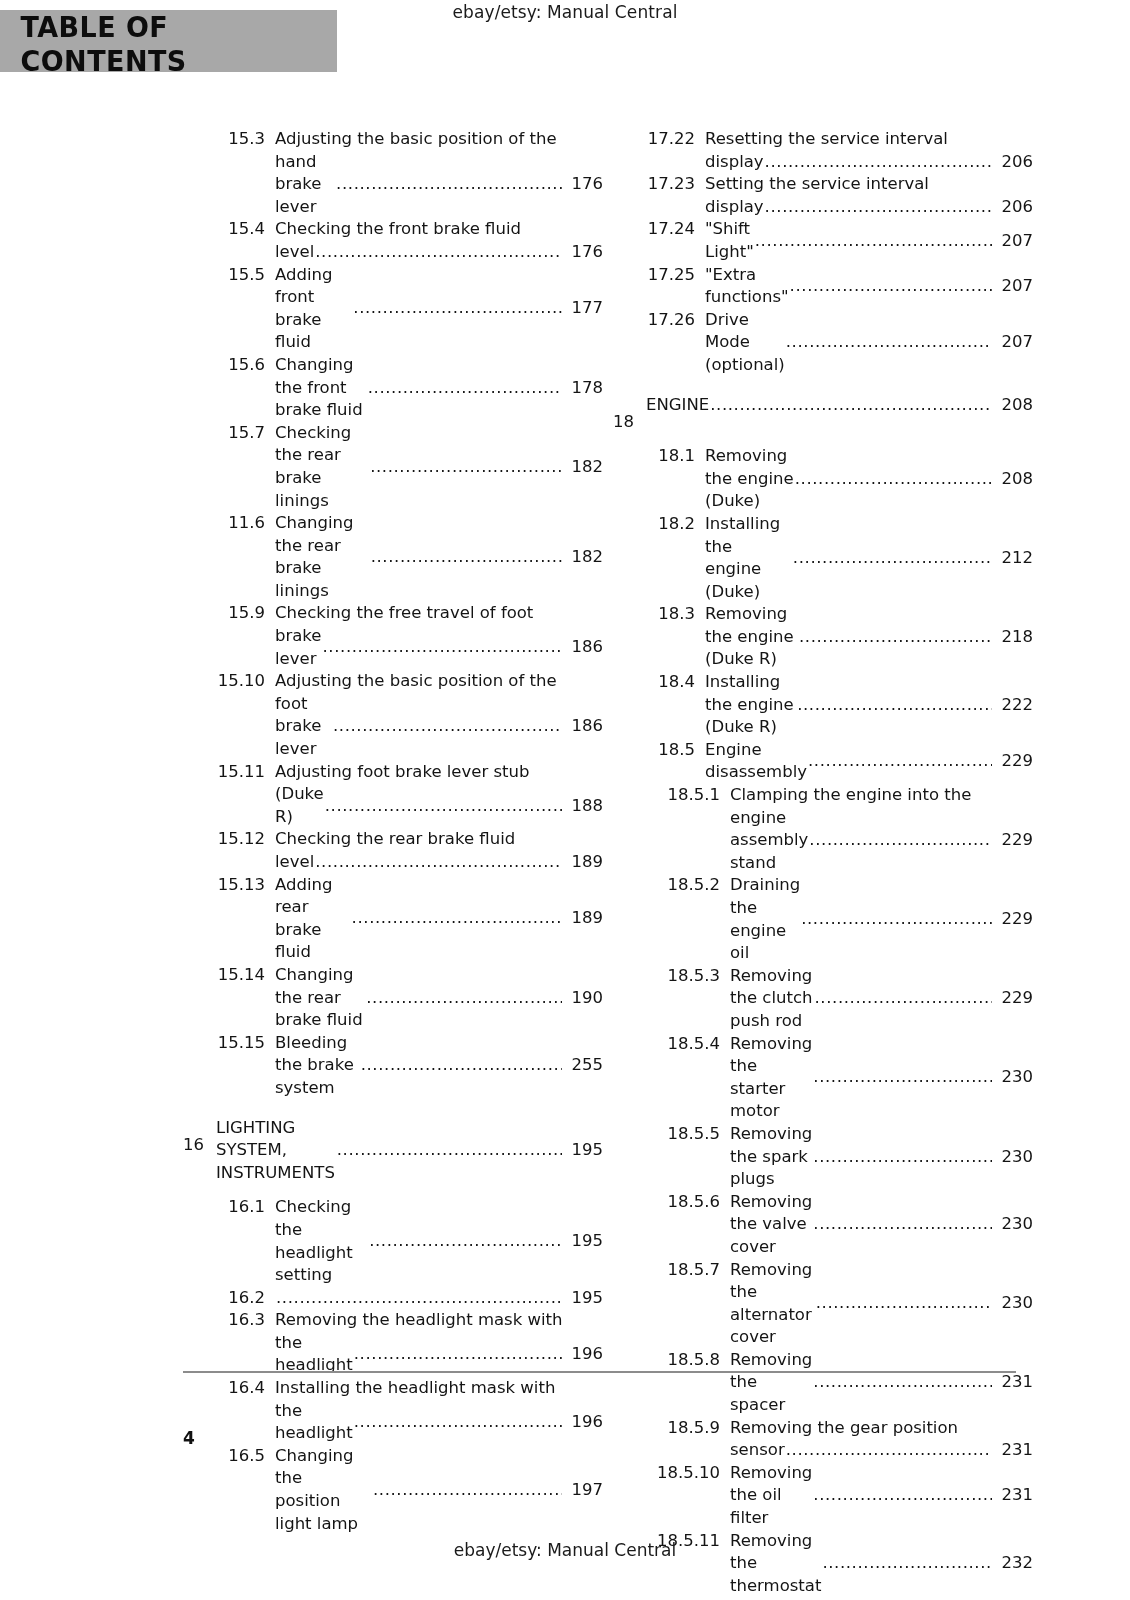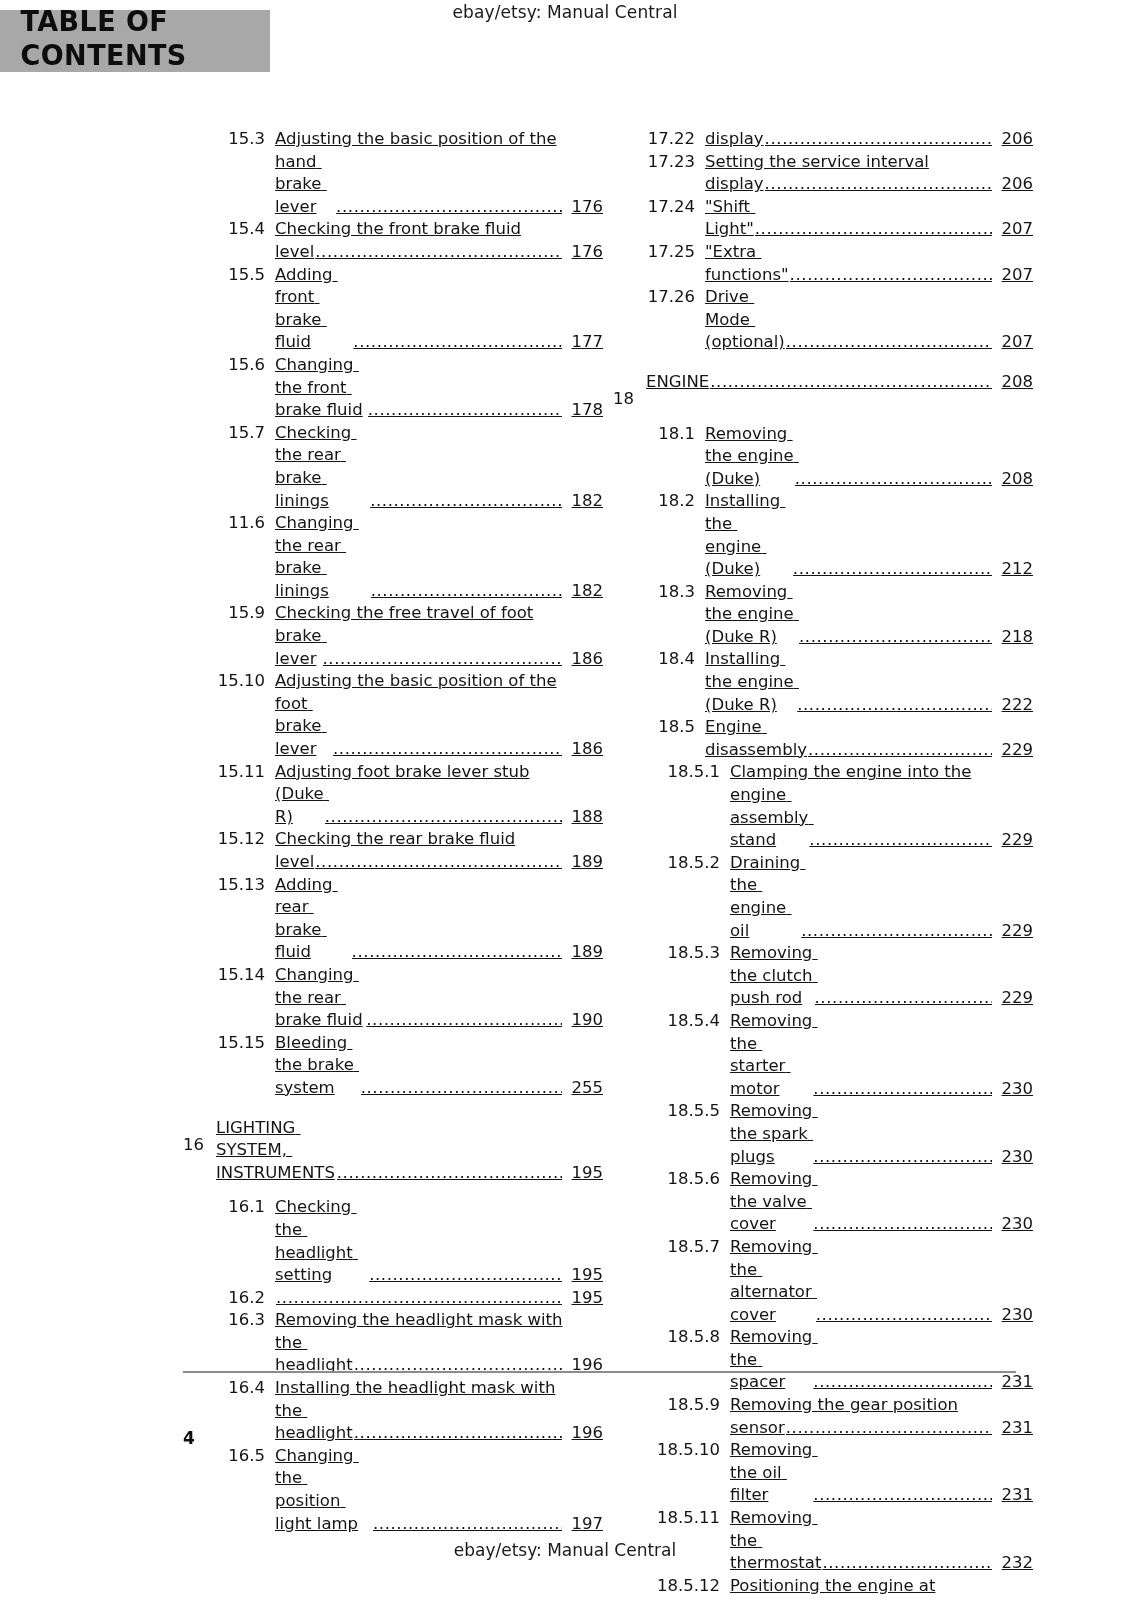--- a/index.html
+++ b/index.html
@@ -26,25 +26,25 @@
     font-size: 17px;
     color: #1a1a1a;
     letter-spacing: 0.1px;
   }
 
   
   .title-banner {
     position: absolute;
     top: 10px;
     left: 0;
-    width: 270px;
+    width: 337px;
     height: 62px;
     background: #a8a8a8;
     display: flex;
-    align-items: flex-end;
+    align-items: flex-start;
   }
   .title-banner .title-text {
     font-family: "DejaVu Sans", sans-serif;
     font-weight: bold;
     font-size: 29px;
     letter-spacing: 0.5px;
     color: #0d0d0d;
     padding-left: 22px;
     transform: scaleX(0.93);
     transform-origin: left center;
@@ -94,27 +94,26 @@
     white-space: nowrap;
     padding-right: 10px;
     box-sizing: border-box;
   }
   .row.lvl2 .num { width: 92px; text-align: right; }
   .row.lvl3 .num { width: 117px; }
 
   .row .body {
     flex: 1 1 auto;
     min-width: 0;
-    text-decoration: underline;
   }
 
   
   .entry-line {
     display: flex;
-    align-items: flex-end;
+    align-items: center;
     width: 100%;
   }
   .entry-text {
     white-space: pre-wrap;
   }
   .leader {
     flex: 1 1 auto;
     overflow: hidden;
     white-space: nowrap;
     color: #141414;
@@ -366,20 +365,21 @@
             <span class="leader"> ..........................................................................................</span>
             <span class="page">197</span>
           </div>
         </span>
       </div>
     </div>
   <div class="col col-right" id="col-right">
       <div class="row lvl2">
         <span class="num">17.22</span>
         <span class="body">
+          <div class="cont-plain">Resetting the service interval</div>
           <div class="entry-line">
             <span class="entry-text">display</span>
             <span class="leader"> ..........................................................................................</span>
             <span class="page">206</span>
           </div>
         </span>
       </div>
       <div class="row lvl2">
         <span class="num">17.23</span>
         <span class="body">

